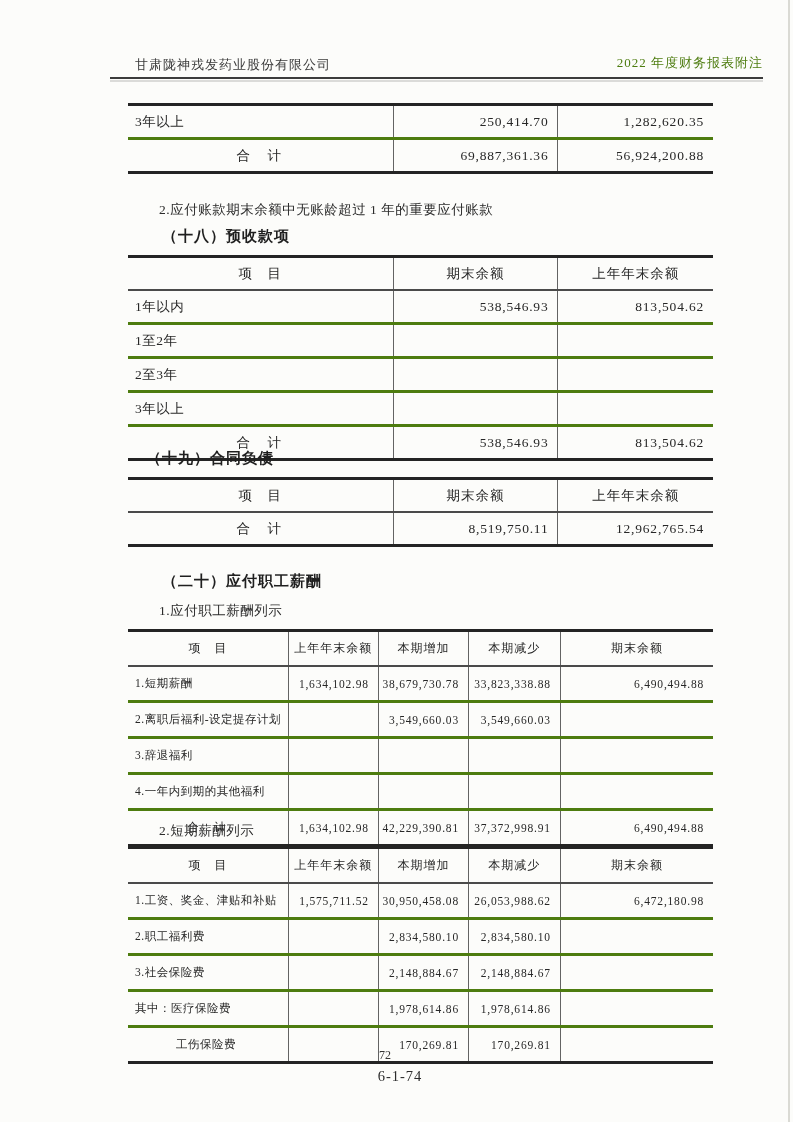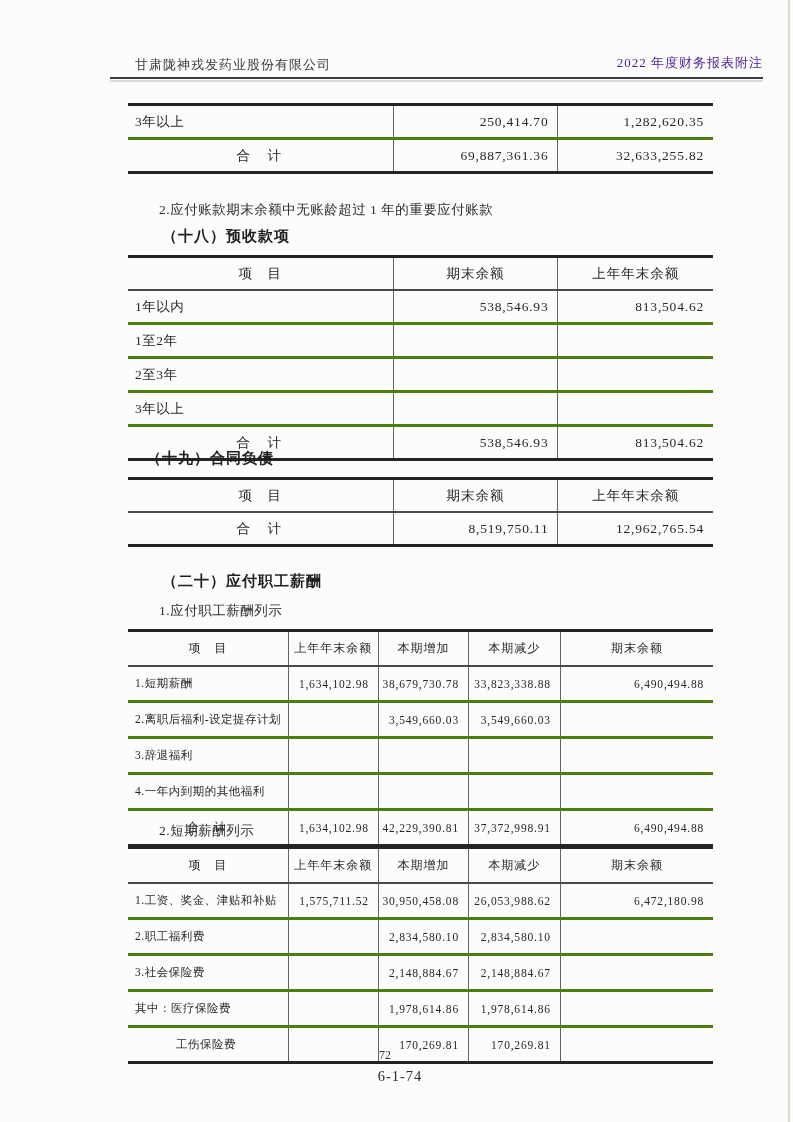--- a/index.html
+++ b/index.html
@@ -27,21 +27,21 @@
     top: 56px; left: 135px;
     font-size: 13px;
     letter-spacing: 1px;
     color: #3a3a3a;
   }
   .hdr-right {
     position: absolute;
     top: 54px; right: 30px;
     font-size: 13px;
     letter-spacing: 1px;
-    color: #4c1d95;
+    color: #4d7c0f;
   }
   .hdr-rule {
     position: absolute;
     top: 77px; left: 110px;
     width: 653px; height: 2px;
     background: #3c3c3c;
     box-shadow: 0 3px 0 rgba(120,120,120,0.25);
   }
   .block { position: absolute; }
   .note-line {
@@ -126,21 +126,21 @@
         </colgroup>
         <tbody>
           <tr>
             <td class="lbl">3年以上</td>
             <td class="num">250,414.70</td>
             <td class="num">1,282,620.35</td>
           </tr>
           <tr>
             <td class="lbl total">合　计</td>
             <td class="num">69,887,361.36</td>
-            <td class="num">32,633,255.82</td>
+            <td class="num">56,924,200.88</td>
           </tr>
         </tbody>
       </table>
   </div>
 
   <div class="block note-line" style="top:201px; left:159px;">2.应付账款期末余额中无账龄超过 1 年的重要应付账款</div>
 
   <div class="block section-heading" style="top:227px; left:162px;">（十八）预收款项</div>
 
   <div class="block" style="top:255px; left:128px;">

